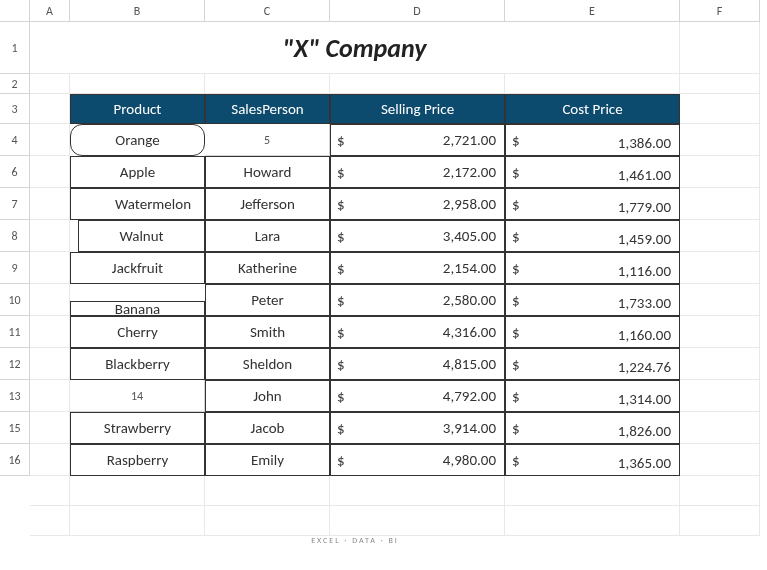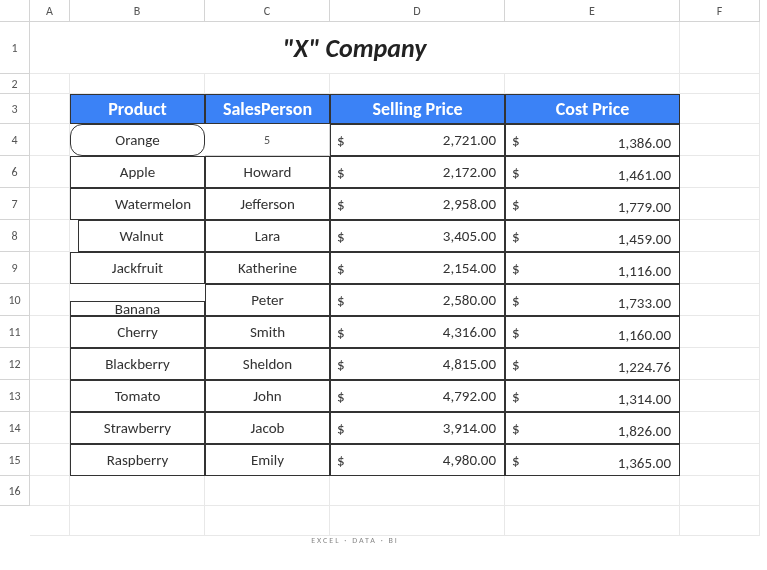--- a/index.html
+++ b/index.html
@@ -41,26 +41,26 @@
     }
     .title-cell {
       grid-column: 2 / 7;
       font-weight: bold;
       font-style: italic;
       font-size: 26px;
       justify-content: center;
       color: #222;
     }
     .th {
-      background: #3b82f6;
+      background: #0c4a6e;
       color: #fff;
-      font-weight: bold;
+      font-weight: normal;
       justify-content: center;
       border: 1px solid #333;
-      font-size: 18px;
+      font-size: 15px;
     }
     .td-center { justify-content: center; border: 1px solid #333; }
     .td-money {
       border: 1px solid #333;
       justify-content: space-between;
       padding: 0 8px 0 6px;
     }
     .td-money .sym { font-weight: normal; }
     .td-money .val { text-align: right; }
     .cost-val { align-self: flex-end; padding-bottom: 3px; }
@@ -222,21 +222,20 @@
       <span class="sym">$</span>
       <span class="val">4,815.00</span>
     </div>
     <div class="cell td-money" style="grid-area: 12 / 6;">
       <span class="sym">$</span>
       <span class="val cost-val">1,224.76</span>
     </div>
     <div class="cell" style="grid-area: 12 / 7;"></div>
     <div class="row-header">12</div>
     <div class="cell" style="grid-area: 13 / 2;"></div>
-    <div class="cell td-center" style="grid-area: 13 / 3;">Tomato</div>
     <div class="cell td-center" style="grid-area: 13 / 4;">John</div>
     <div class="cell td-money" style="grid-area: 13 / 5;">
       <span class="sym">$</span>
       <span class="val">4,792.00</span>
     </div>
     <div class="cell td-money" style="grid-area: 13 / 6;">
       <span class="sym">$</span>
       <span class="val cost-val">1,314.00</span>
     </div>
     <div class="cell" style="grid-area: 13 / 7;"></div>

